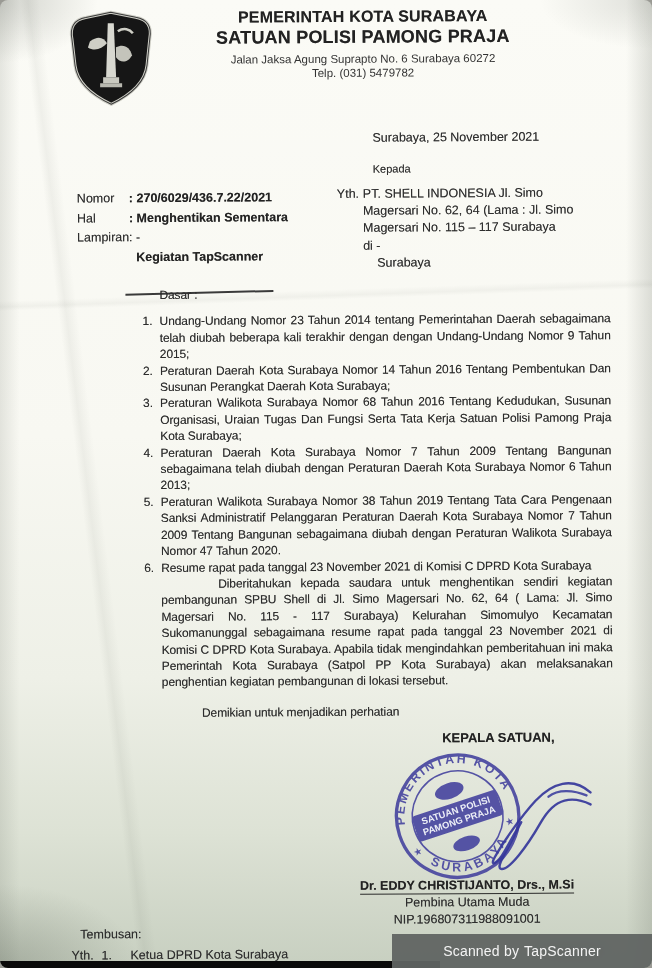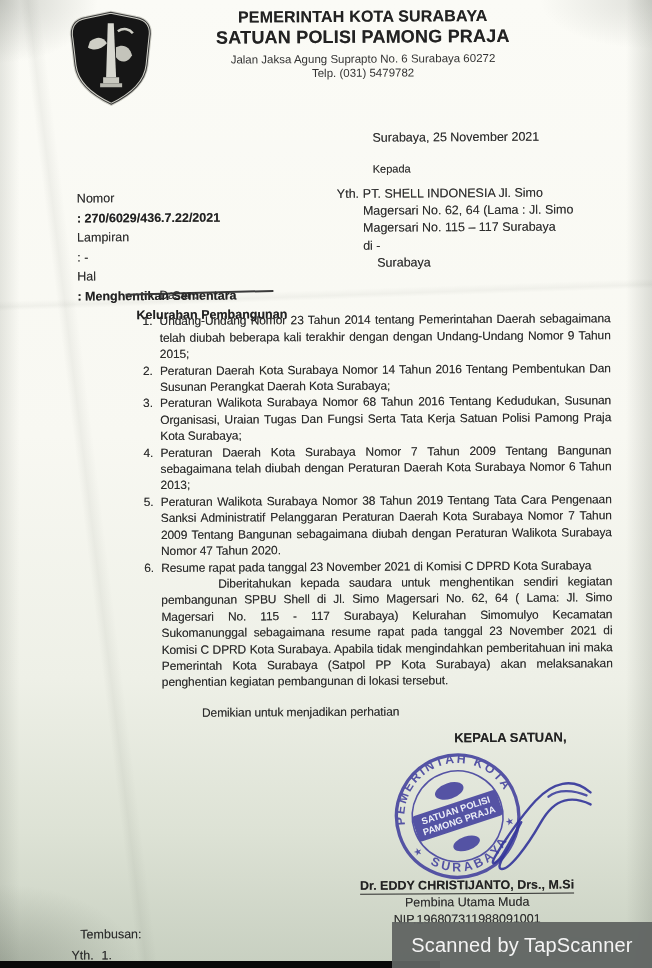--- a/index.html
+++ b/index.html
@@ -6,20 +6,21 @@
   .page{
     position:relative;width:652px;height:968px;margin:0 auto;overflow:hidden;
     font-family:"Liberation Sans", sans-serif;color:#2e2e2e;
     background:
       radial-gradient(ellipse 140px 90px at 0% 0%, rgba(110,115,106,0.30), transparent 70%),
       radial-gradient(ellipse 160px 70px at 100% 0%, rgba(110,115,106,0.20), transparent 70%),
       radial-gradient(ellipse 200px 120px at 0% 100%, rgba(96,104,92,0.35), transparent 70%),
       linear-gradient(270deg, rgba(110,116,106,0.22), transparent 4%),
       linear-gradient(90deg, rgba(110,116,106,0.16), transparent 3%),
       linear-gradient(180deg,#fbfbf6 0%,#f8f8f2 45%,#eef0e7 70%,#dde2d5 86%,#c7cfc0 100%);
+    border-radius: 8px;
   }
   .page::before{ 
     content:"";position:absolute;inset:0;pointer-events:none;
     background:
       linear-gradient(83deg, transparent 18%, rgba(90,95,85,0.07) 19%, transparent 20.5%),
       linear-gradient(-2deg, transparent 68.6%, rgba(90,95,85,0.06) 69%, transparent 69.6%);
   }
   .tilt{position:absolute;inset:0;transform:rotate(-0.35deg);transform-origin:50% 40%;}
   .abs{position:absolute;}
   .soft{text-shadow:0 0 0.6px rgba(45,45,45,0.55);}
@@ -34,53 +35,53 @@
   .date{left:374px;top:131px;font-size:12.5px;}
   .kepada{left:374px;top:163px;font-size:11px;}
   .recipient{left:338px;top:186px;font-size:12.5px;line-height:17px;}
   .recipient .row{display:flex;}
   .recipient .yth{width:26px;flex:none;}
   .recipient .lines{width:235px;}
   .recipient .di{margin-top:1px;}
   .recipient .city{margin-left:14px;}
   
   .meta{left:78px;top:188px;font-size:12.5px;line-height:19.5px;}
-  .meta .mrow{display:flex;flex-direction:column;}
+  .meta .mrow{display:flex;}
   .meta .ml{width:52px;flex:none;}
   .meta .mv{font-weight:700;color:#222;}
   .meta .mv2{font-weight:700;color:#222;margin-left:59px;}
   .hal-underline{left:126px;top:291px;width:148px;height:0;border-top:2px solid #3a3a3a;transform:rotate(-1.1deg);}
   
   .body-block{left:143px;top:286px;width:468px;font-size:12px;line-height:16.4px;letter-spacing:-0.1px;color:#2c2c2c;}
   .dasar{margin-left:17px;margin-bottom:10px;}
   .li{position:relative;padding-left:17px;text-align:justify;}
   .li .num{position:absolute;left:0;}
   .para{padding-left:17px;text-align:justify;text-indent:57px;}
   .closing{margin-left:57px;margin-top:14px;}
   
-  .kepala{left:452px;top:731px;font-size:13px;font-weight:700;color:#222;}
+  .kepala{left:440px;top:731px;font-size:13px;font-weight:700;color:#222;}
   .stamp{left:386px;top:748px;width:138px;height:138px;opacity:0.9;}
   .sig{left:448px;top:764px;width:152px;height:112px;}
   .nameblock{left:340px;top:878px;width:248px;text-align:center;font-size:12.5px;line-height:17px;}
   .sname{font-weight:700;border-bottom:1.5px solid #2a2a2a;padding-bottom:1px;color:#222;}
   
   .tembusan{left:68px;top:924px;font-size:12.5px;line-height:18px;}
   .tembusan .tl{margin-left:9px;}
   .trow{display:flex;margin-top:3px;}
   .trow .tyth{width:30px;flex:none;}
   .trow .tnum{width:29px;flex:none;}
   .trow2{display:flex;margin-top:1px;}
   .trow2 .tyth{width:44px;flex:none;}
   .trow2 .tnum{width:29px;flex:none;}
   
   .black-strip{position:absolute;left:0;bottom:0;width:440px;height:7px;background:#0a0a0a;}
   .smudge{position:absolute;left:540px;top:944px;width:64px;height:14px;background:rgba(60,66,58,0.28);border-radius:50%;filter:blur(4px);}
   .scanbar{
-    position:absolute;right:0;bottom:0;width:260px;height:46px;
-    background:rgba(96,100,98,0.95);color:#f4f4f4;font-size:20px;
+    position:absolute;right:0;bottom:0;width:260px;height:34px;
+    background:rgba(96,100,98,0.95);color:#f4f4f4;font-size:14px;
     display:flex;align-items:center;justify-content:center;letter-spacing:0.2px;
   }
   .scanbar b{font-weight:400;margin-left:5px;}
   .stamp text{fill:#46449f;}
   .sig path{stroke:#35379b;stroke-width:2.4;fill:none;stroke-linecap:round;}
 </style>
 </head>
 <body>
 
 <div class="page">
@@ -117,28 +118,28 @@
         </span>
       </div>
     </div>
 
     <div class="abs meta">
       <div class="mrow">
         <span class="ml soft">Nomor</span>
         <span class="mv soft">: 270/6029/436.7.22/2021</span>
       </div>
       <div class="mrow">
+        <span class="ml soft">Hal</span>
+        <span class="mv soft">: Menghentikan Sementara</span>
+      </div>
+      <div class="mrow">
         <span class="ml soft">Lampiran</span>
         <span class="soft">: -</span>
       </div>
-      <div class="mrow">
-        <span class="ml soft">Hal</span>
-        <span class="mv soft">: Menghentikan Sementara</span>
-      </div>
-      <div class="mv2 soft">Kelurahan Pembangunan</div>
+      <div class="mv2 soft">Kegiatan TapScanner</div>
     </div>
     <div class="abs hal-underline"></div>
 
     <div class="abs body-block">
       <div class="dasar soft">Dasar :</div>
       <div class="li">
         <span class="num soft">1.</span>
         <span class="soft">Undang-Undang Nomor 23 Tahun 2014 tentang Pemerintahan Daerah sebagaimana telah diubah beberapa kali terakhir dengan dengan Undang-Undang Nomor 9 Tahun 2015;</span>
       </div>
       <div class="li">
@@ -200,20 +201,21 @@
       <div><span class="sname soft">Dr. EDDY CHRISTIJANTO, Drs., M.Si</span></div>
       <div class="soft">Pembina Utama Muda</div>
       <div class="soft">NIP.196807311988091001</div>
     </div>
 
     <div class="abs tembusan">
       <div class="tl soft">Tembusan:</div>
       <div class="trow">
         <span class="tyth soft">Yth.</span>
         <span class="tnum soft">1.</span>
+        <span class="soft">Ketua DPRD Kota Surabaya</span>
       </div>
       <div class="trow2">
         <span class="tyth"></span>
         <span class="tnum soft">2.</span>
         <span class="soft">Komisi C DPRD Kota Surabaya</span>
       </div>
     </div>
   </div>
 
   <div class="smudge"></div>

